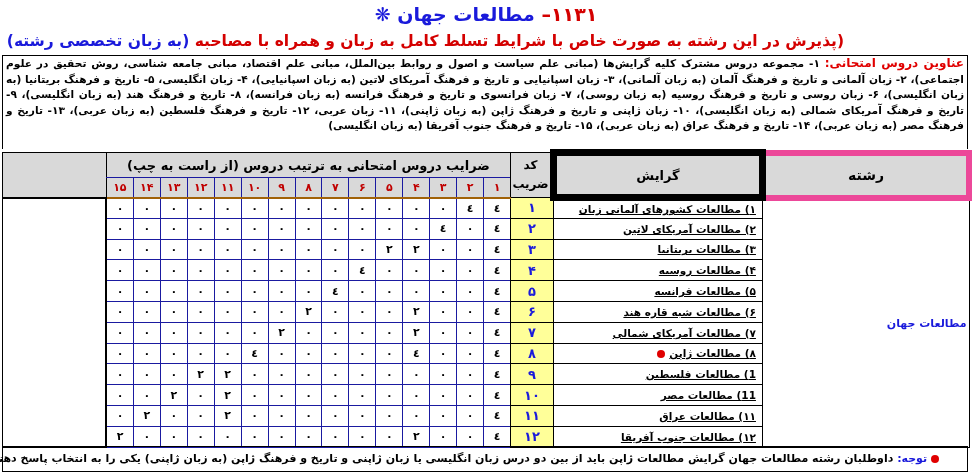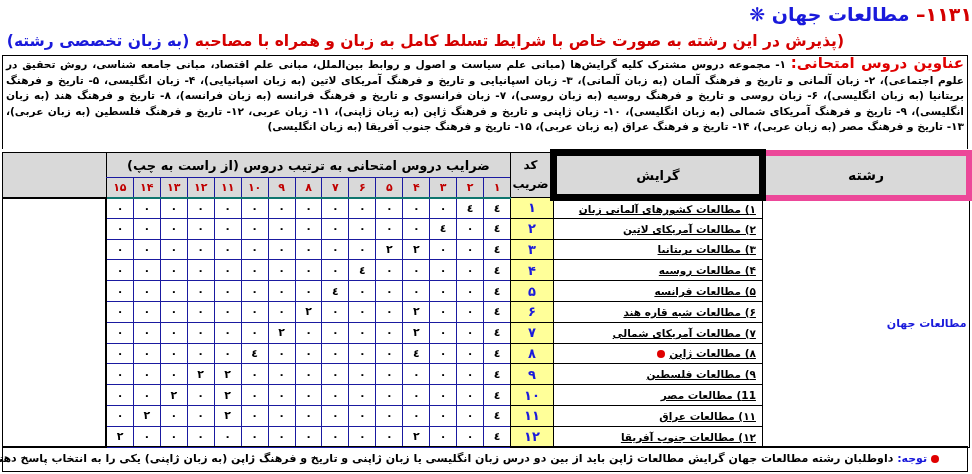--- a/index.html
+++ b/index.html
@@ -1,43 +1,43 @@
 <!DOCTYPE html>
 <html><head>
 <meta charset="utf-8">
 <style>
   html, body { margin:0; padding:0; background:#ffffff; }
   body { width:972px; height:474px; position:relative; overflow:hidden;
          font-family:"DejaVu Sans", sans-serif; font-weight:bold; }
   .title { position:absolute; top:0; left:0; width:972px; height:29px;
-           direction:rtl; font-size:19px; line-height:29px; }
+           text-align:center; direction:rtl; font-size:19px; line-height:29px; }
   .title .num { color:#d40000; }
   .title .name { color:#1a1adb; }
   .subtitle { position:absolute; top:29px; left:0; width:844px; height:24px;
               text-align:center; direction:rtl; font-size:15.5px; line-height:24px;
               color:#d40000; white-space:nowrap; }
   .subtitle .blue { color:#1a1adb; }
   .topics { position:absolute; top:55px; left:2px; width:966px; height:94px;
             border:1px solid #000; border-bottom:none; direction:rtl; text-align:justify;
             font-size:10.6px; line-height:15.6px; padding:0 3px; box-sizing:border-box;
             color:#000; }
-  .topics .lead { color:#e00000; font-size:15px; }
+  .topics .lead { color:#e00000; font-size:12px; }
   table.grid { position:absolute; top:149px; left:2px; border-collapse:collapse;
                direction:rtl; table-layout:fixed; }
   table.grid td, table.grid th { padding:0; text-align:center; vertical-align:middle;
                box-sizing:border-box; }
   .hdr { background:#d9d9d9; color:#000; }
   .hdr-major { width:207px; border:6px solid #ec4899; font-size:14px;margin-top:20px; }
   .hdr-branch { width:209px; border:7px solid #000000; font-size:13px; }
   .hdr-code { width:43px; border:1px solid #000; font-size:12px; line-height:19px; }
   .hdr-coef { border:1px solid #000; border-bottom:1px solid #1a1aa0; font-size:13px; height:25px; }
   .hdr-blank { border:1px solid #000; }
   .coef-num { width:27px; color:#c00000; font-size:11px; height:20px;
               border-left:1px solid #1a1aa0; border-right:1px solid #1a1aa0;
-              border-bottom:2px solid #0f766e; background:#d9d9d9; }
+              border-bottom:2px solid #a16207; background:#d9d9d9; }
   .blank-col { width:104px; border-left:1px solid #000; border-right:2px solid #000; }
   tr.row td { height:20.8px; }
   .cell { width:27px; border:1px solid #1a1aa0; font-size:11px; color:#000; background:#fff; }
   .code { background:#ffff99; color:#1a1adb; font-size:13px; border:1px solid #000;
           border-left:1px solid #000; }
   .branch { text-align:right !important; padding-right:6px !important; font-size:10.5px;
             border:1px solid #000; background:#fff; white-space:nowrap;text-decoration:underline; }
   .major { border:1px solid #000; color:#1a1adb; font-size:11px; text-align:right !important;
            padding-right:2px !important; background:#fff;margin-top:39px; }
   .reddot { display:inline-block; width:8px; height:8px; border-radius:50%; background:#e00000;
@@ -246,21 +246,21 @@
         <td class="cell">۰</td>
         <td class="cell">٤</td>
         <td class="cell">۰</td>
         <td class="cell">۰</td>
         <td class="cell">۰</td>
         <td class="cell">۰</td>
         <td class="cell">۰</td>
         <td class="blank-col"></td>
       </tr>
       <tr class="row">
-        <td class="branch"><span>۹) مطالعات فلسطین</span></td>
+        <td class="branch"><span>1) مطالعات فلسطین</span></td>
         <td class="code">۹</td>
         <td class="cell">٤</td>
         <td class="cell">۰</td>
         <td class="cell">۰</td>
         <td class="cell">۰</td>
         <td class="cell">۰</td>
         <td class="cell">۰</td>
         <td class="cell">۰</td>
         <td class="cell">۰</td>
         <td class="cell">۰</td>

